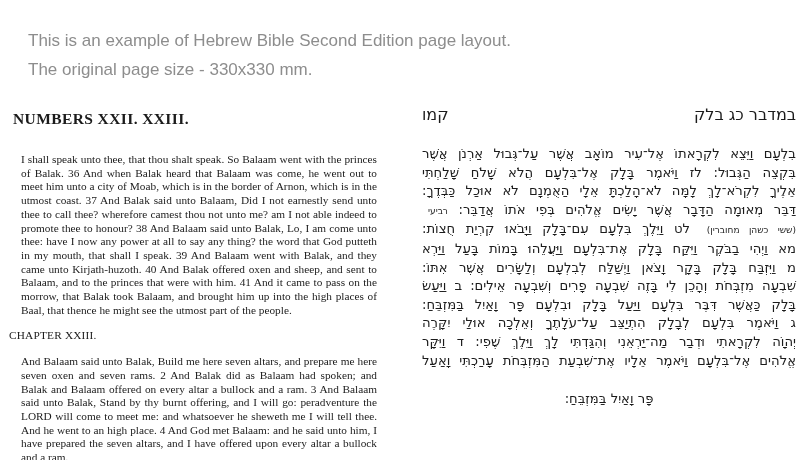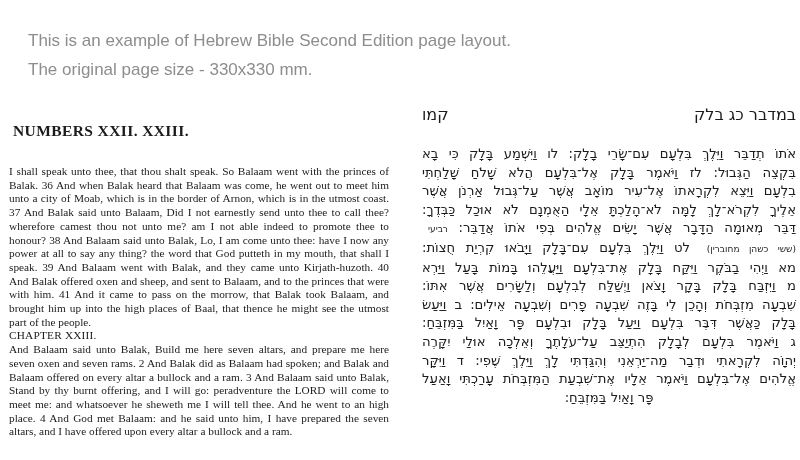--- a/index.html
+++ b/index.html
@@ -7,35 +7,35 @@
   .page{position:relative;width:800px;height:460px;background:#ffffff;color:#1b1b1b;
         font-family:"Liberation Serif","DejaVu Serif",serif;overflow:hidden;}
 
   
   .caption{position:absolute;left:28px;top:26px;
            font-family:"Liberation Sans","DejaVu Sans",sans-serif;
            font-size:17px;line-height:29px;color:#8d8d8d;}
 
   
   .col-english{position:absolute;left:9px;top:106px;width:380px;}
-  .eng-heading{margin:16px 0 25px 4px;font-size:15.5px;font-weight:bold;
+  .eng-heading{margin:4px 0 25px 4px;font-size:15.5px;font-weight:bold;
                letter-spacing:.4px;font-family:"Liberation Serif","DejaVu Serif",serif;}
-  .eng{margin:0;font-size:11.3px;line-height:13.7px;text-align:justify;}
+  .eng{margin:12px;font-size:11.3px;line-height:13.7px;text-align:justify;}
   .chap{font-size:11.3px;line-height:13.7px;letter-spacing:.2px;}
 
   
   .col-hebrew{position:absolute;left:422px;top:106px;width:374px;
               font-family:"DejaVu Sans",sans-serif;}
   .heb-header{display:flex;justify-content:space-between;align-items:baseline;
               font-size:16px;line-height:18px;}
   .heb-running{direction:rtl;}
   .heb-body{margin-top:21px;direction:rtl;}
   .heb-line{font-size:13.2px;line-height:18.6px;text-align:justify;
             text-align-last:justify;}
-  .heb-line.center{text-align:right;text-align-last:center;}
+  .heb-line.center{text-align:right;text-align-last:center;margin-top:20px;}
   .heb-small{font-size:9px;margin-left:6px;}
 </style>
 </head>
 <body>
 
 <div class="page">
 
   <div class="caption">
     <div>This is an example of Hebrew Bible Second Edition page layout.</div>
     <div>The original page size - 330x330 mm.</div>
@@ -47,23 +47,22 @@
     <div class="chap">CHAPTER XXIII.</div>
     <p class="eng">And Balaam said unto Balak, Build me here seven altars, and prepare me here seven oxen and seven rams. 2 And Balak did as Balaam had spoken; and Balak and Balaam offered on every altar a bullock and a ram. 3 And Balaam said unto Balak, Stand by thy burnt offering, and I will go: peradventure the LORD will come to meet me: and whatsoever he sheweth me I will tell thee. And he went to an high place. 4 And God met Balaam: and he said unto him, I have prepared the seven altars, and I have offered upon every altar a bullock and a ram.</p>
   </div>
 
   <div class="col-hebrew">
     <div class="heb-header">
       <span>קמו</span>
       <span class="heb-running">במדבר כג בלק</span>
     </div>
     <div class="heb-body">
-      <div class="heb-line">אֹתוֹ תְדַבֵּר וַיֵּלֶךְ בִּלְעָם עִם־שָׂרֵי בָלָק: לו וַיִּשְׁמַע בָּלָק כִּי בָא</div>
+      <div class="heb-line">בִלְעָם וַיֵּצֵא לִקְרָאתוֹ אֶל־עִיר מוֹאָב אֲשֶׁר עַל־גְּבוּל אַרְנֹן אֲשֶׁר</div>
       <div class="heb-line">בִּקְצֵה הַגְּבוּל: לז וַיֹּאמֶר בָּלָק אֶל־בִּלְעָם הֲלֹא שָׁלֹחַ שָׁלַחְתִּי</div>
-      <div class="heb-line">בִלְעָם וַיֵּצֵא לִקְרָאתוֹ אֶל־עִיר מוֹאָב אֲשֶׁר עַל־גְּבוּל אַרְנֹן אֲשֶׁר</div>
       <div class="heb-line">אֵלֶיךָ לִקְרֹא־לָךְ לָמָּה לֹא־הָלַכְתָּ אֵלָי הַאֻמְנָם לֹא אוּכַל כַּבְּדֶךָ:</div>
       <div class="heb-line"><span>דַּבֵּר מְאוּמָה הַדָּבָר אֲשֶׁר יָשִׂים אֱלֹהִים בְּפִי אֹתוֹ אֲדַבֵּר:</span> <span class="heb-small">רביעי</span></div>
       <div class="heb-line"><span class="heb-small">(ששי כשהן מחוברין)</span> <span>לט וַיֵּלֶךְ בִּלְעָם עִם־בָּלָק וַיָּבֹאוּ קִרְיַת חֻצוֹת:</span></div>
       <div class="heb-line">מא וַיְהִי בַבֹּקֶר וַיִּקַּח בָּלָק אֶת־בִּלְעָם וַיַּעֲלֵהוּ בָּמוֹת בָּעַל וַיַּרְא</div>
       <div class="heb-line">מ וַיִּזְבַּח בָּלָק בָּקָר וָצֹאן וַיְשַׁלַּח לְבִלְעָם וְלַשָּׂרִים אֲשֶׁר אִתּוֹ:</div>
       <div class="heb-line">שִׁבְעָה מִזְבְּחֹת וְהָכֵן לִי בָּזֶה שִׁבְעָה פָרִים וְשִׁבְעָה אֵילִים: ב וַיַּעַשׂ</div>
       <div class="heb-line">בָּלָק כַּאֲשֶׁר דִּבֶּר בִּלְעָם וַיַּעַל בָּלָק וּבִלְעָם פָּר וָאַיִל בַּמִּזְבֵּחַ:</div>
       <div class="heb-line">ג וַיֹּאמֶר בִּלְעָם לְבָלָק הִתְיַצֵּב עַל־עֹלָתֶךָ וְאֵלְכָה אוּלַי יִקָּרֶה</div>
       <div class="heb-line">יְהוָֹה לִקְרָאתִי וּדְבַר מַה־יַּרְאֵנִי וְהִגַּדְתִּי לָךְ וַיֵּלֶךְ שֶׁפִי: ד וַיִּקָּר</div>
       <div class="heb-line">אֱלֹהִים אֶל־בִּלְעָם וַיֹּאמֶר אֵלָיו אֶת־שִׁבְעַת הַמִּזְבְּחֹת עָרַכְתִּי וָאַעַל</div>

